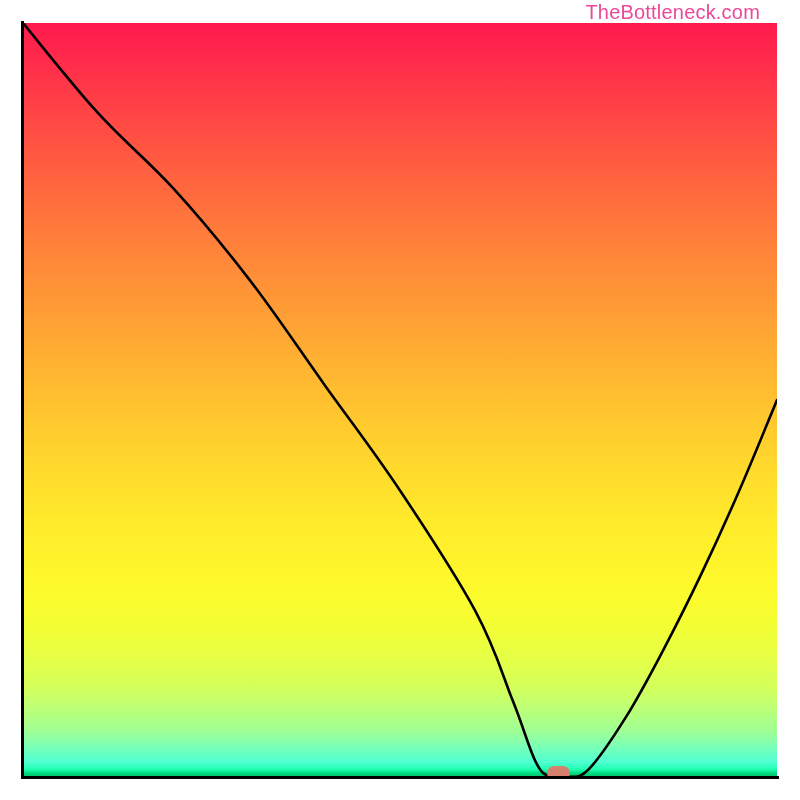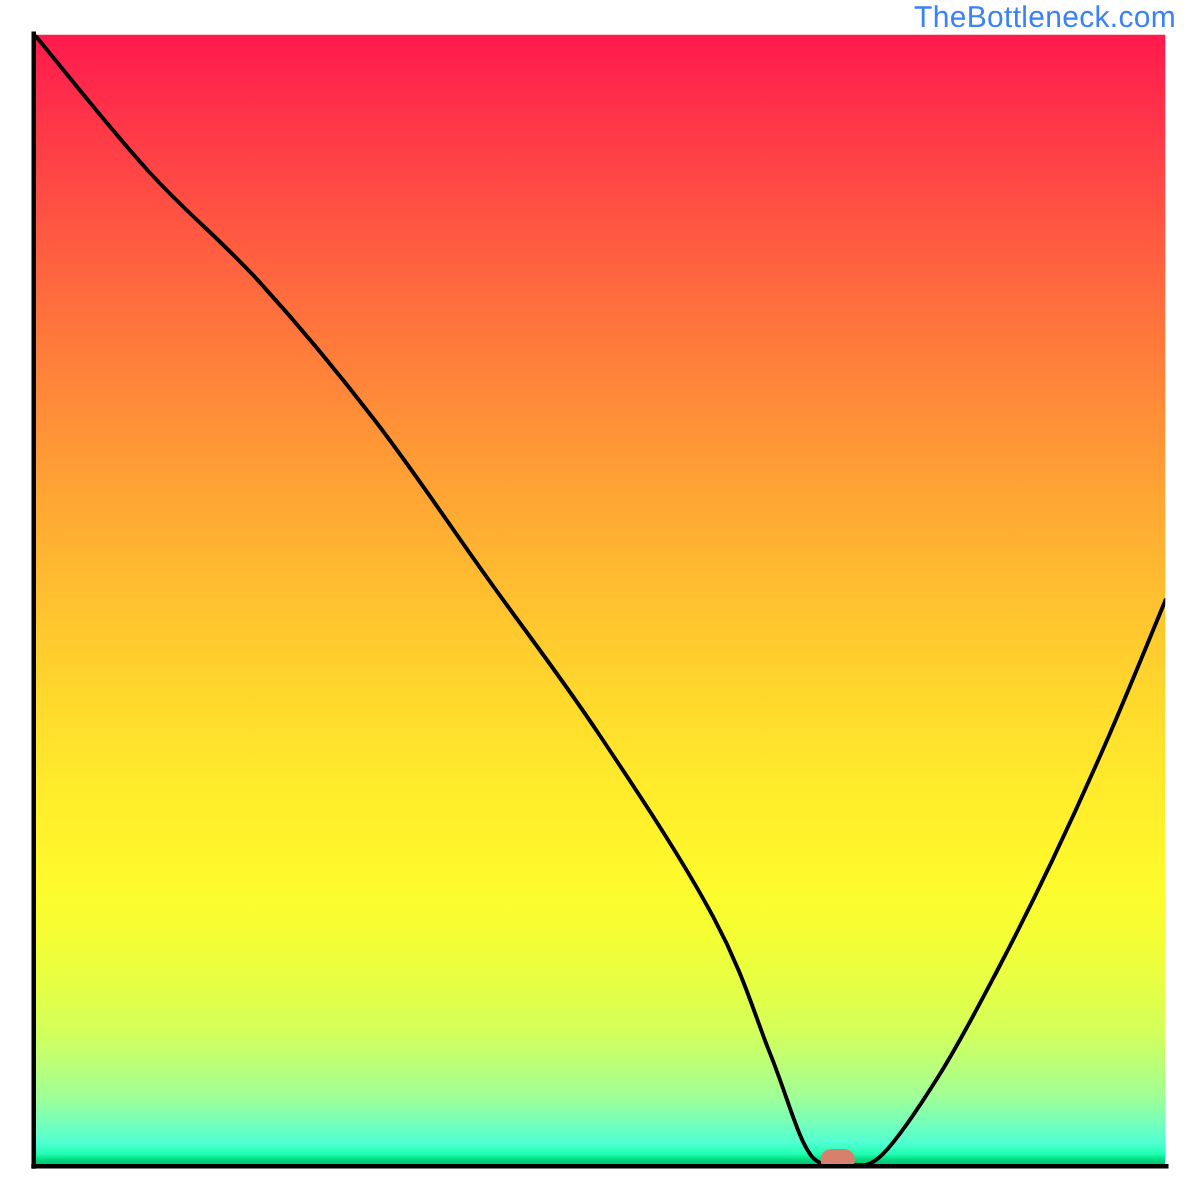--- a/index.html
+++ b/index.html
@@ -77,22 +77,22 @@
   .marker {
     position: absolute;
     width: 23px;
     height: 14px;
     border-radius: 7px;
     background: #d8806e;
   }
   .watermark {
     position: absolute;
     top: 1px;
-    right: 16px;
-    color: #3b82f6;
+    right: 40px;
+    color: #ec4899;
     font-size: 20px;
     font-weight: 500;
     letter-spacing: 0.2px;
   }
 </style>
 </head>
 <body>
 
 <div class="watermark">TheBottleneck.com</div>
 

